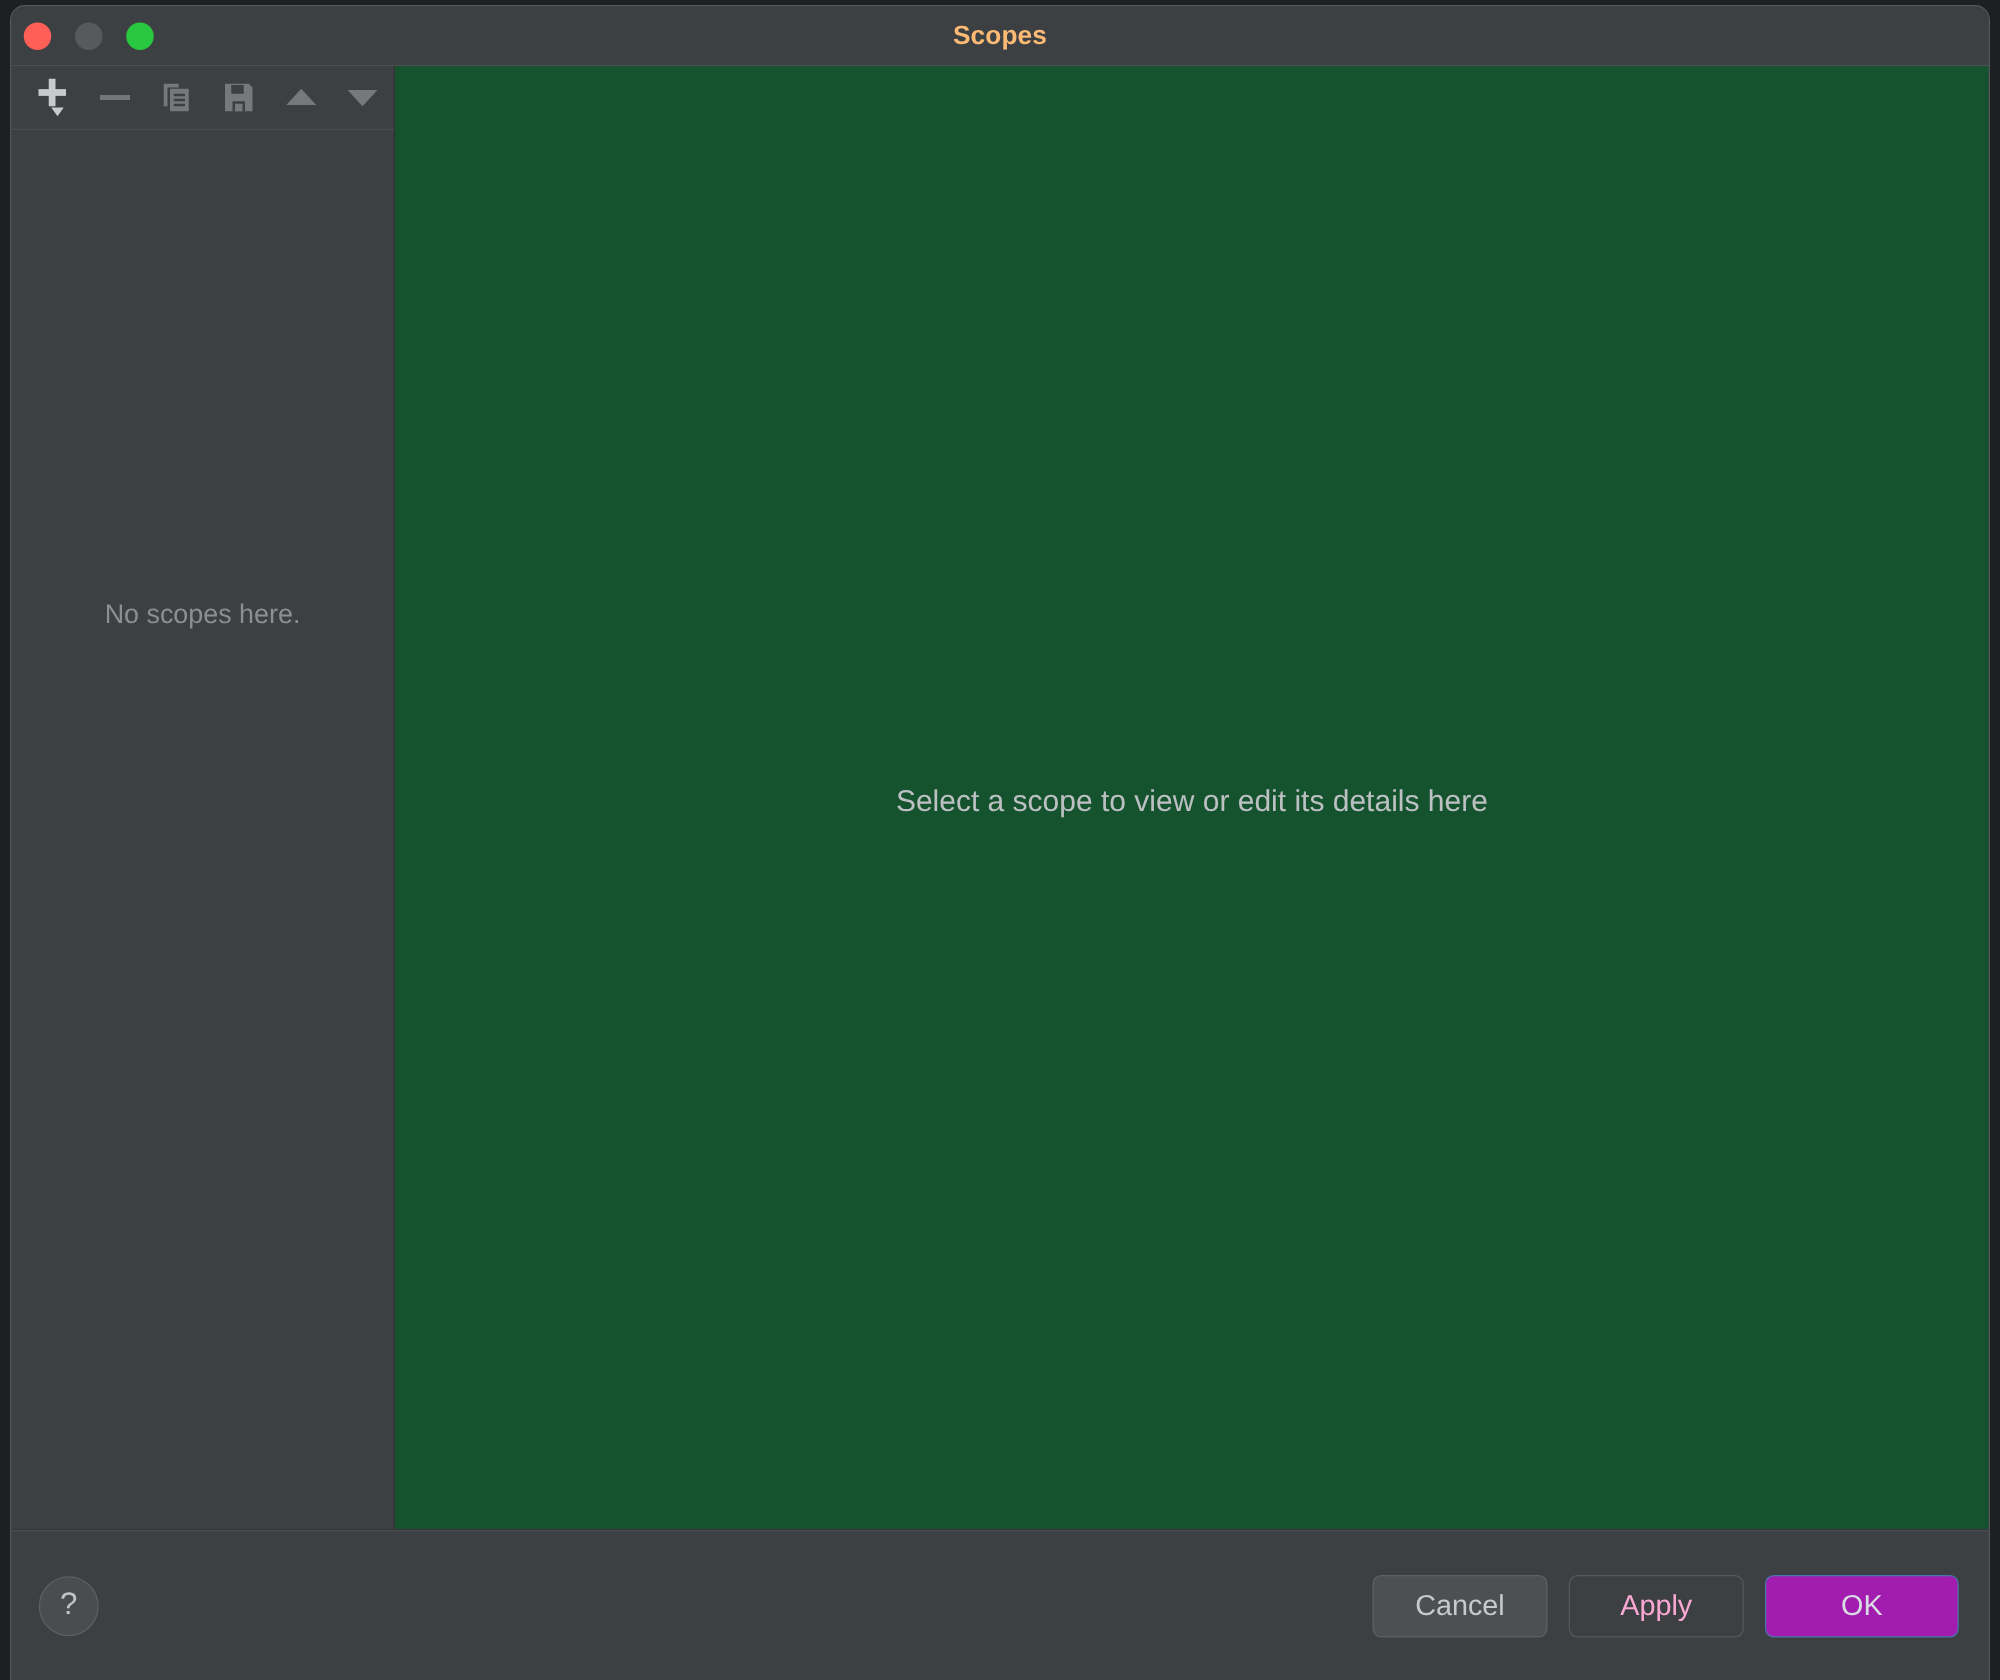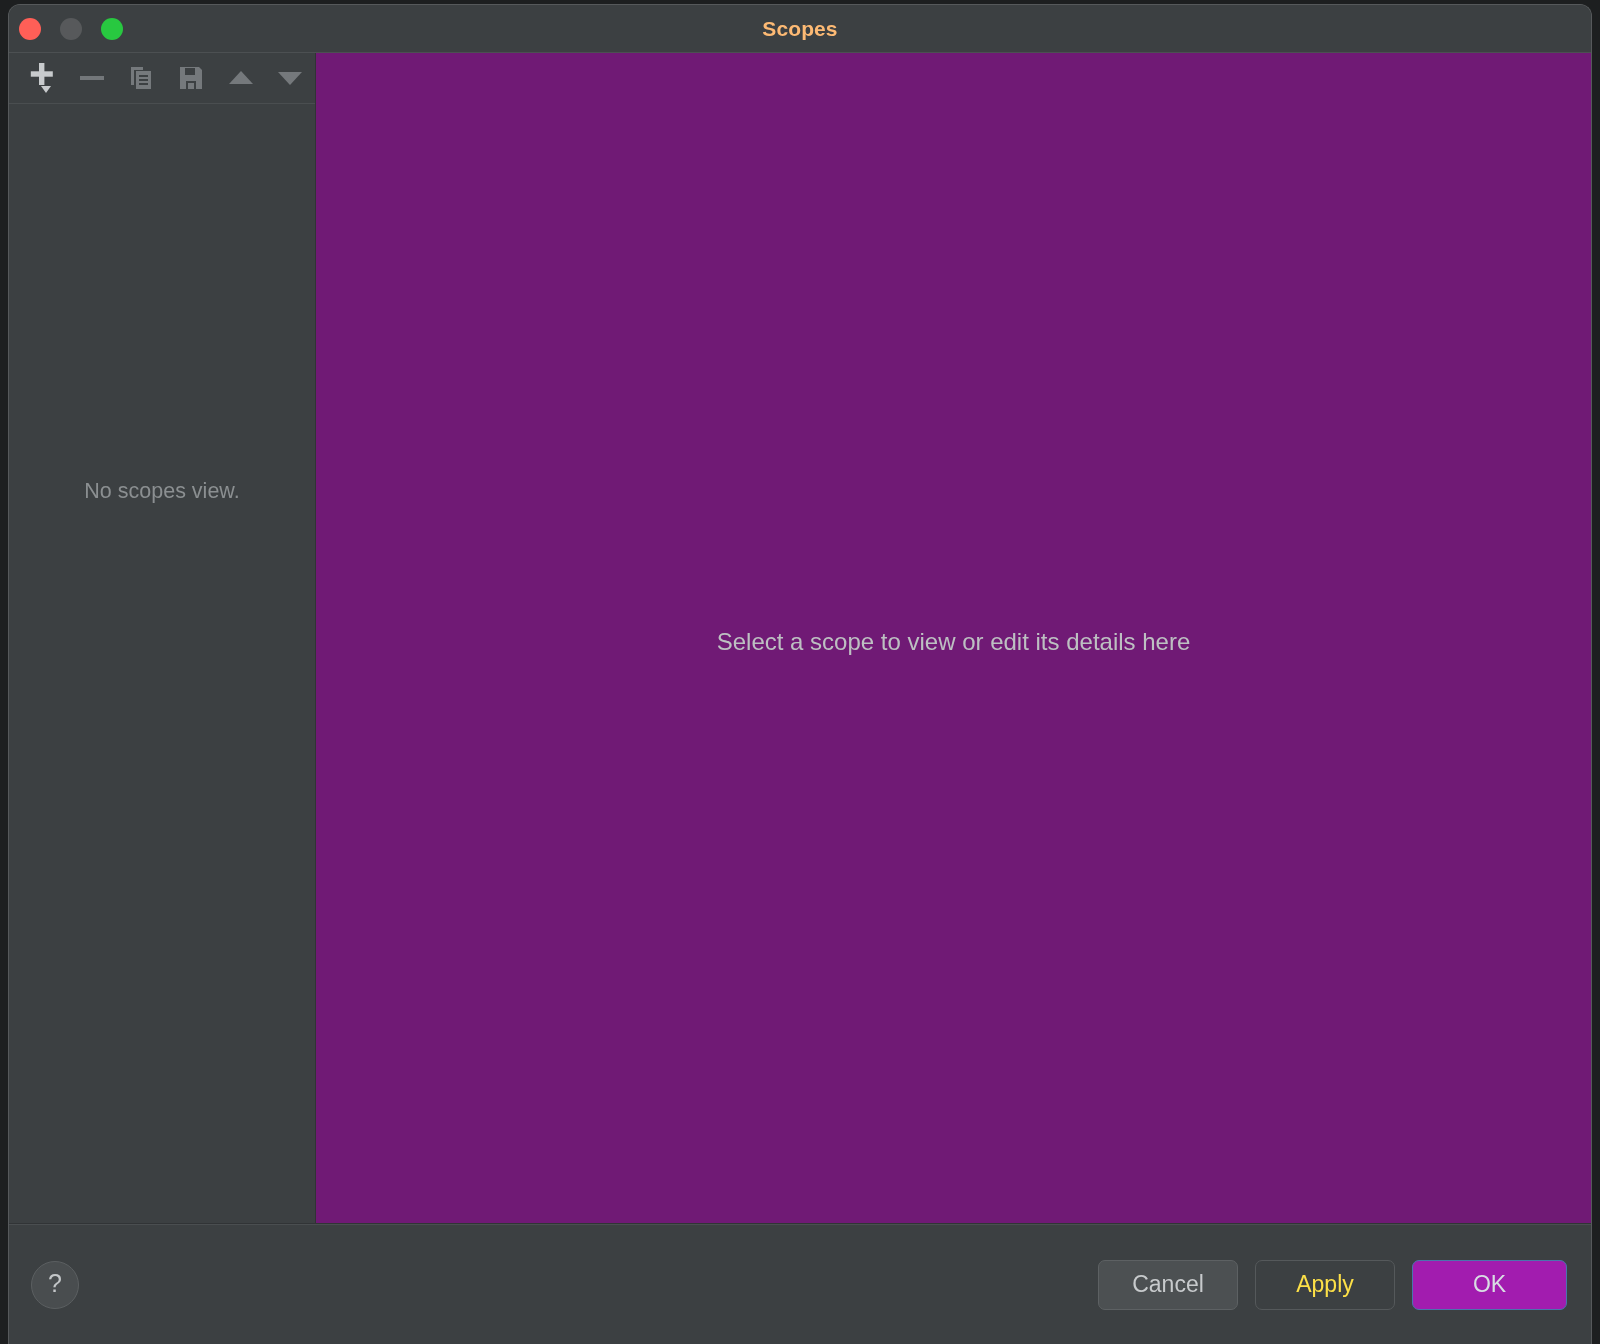--- a/index.html
+++ b/index.html
@@ -117,21 +117,21 @@
     right: 0;
     top: 375px;
     text-align: center;
     color: #8b8f91;
     font-size: 21.5px;
   }
 
   
   .detail {
     flex: 1 1 auto;
-    background: #701a75;
+    background: #14532d;
     position: relative;
   }
   .detail-msg {
     position: absolute;
     left: 0;
     right: 0;
     top: 575px;
     text-align: center;
     color: #bdc0c2;
     font-size: 24px;
@@ -180,21 +180,21 @@
     padding: 0 4px;
   }
   .btn.secondary {
     background: #4c5052;
     border: 1px solid #5d6163;
     color: #c7cacc;
   }
   .btn.disabled {
     background: transparent;
     border: 1px solid #55595b;
-    color: #fde047;
+    color: #f9a8d4;
   }
   .btn.primary {
     background: #a21caf;
     border: 1px solid #4a74ad;
     color: #d8dde3;
     min-width: 155px;
   }
 </style>
 </head>
 <body>
@@ -269,21 +269,21 @@
           <span>
             <svg width="30" height="28" viewBox="0 0 30 28">
               <polygon points="15,21 3,8 27,8" fill="#75797c"></polygon>
             </svg>
           </span>
         </div>
 
       </div>
 
       <div class="sidebar-content">
-        <div class="empty-msg">No scopes view.</div>
+        <div class="empty-msg">No scopes here.</div>
       </div>
     </div>
 
     <div class="detail">
       <div class="detail-msg">Select a scope to view or edit its details here</div>
     </div>
 
   </div>
 
   <div class="footer">

